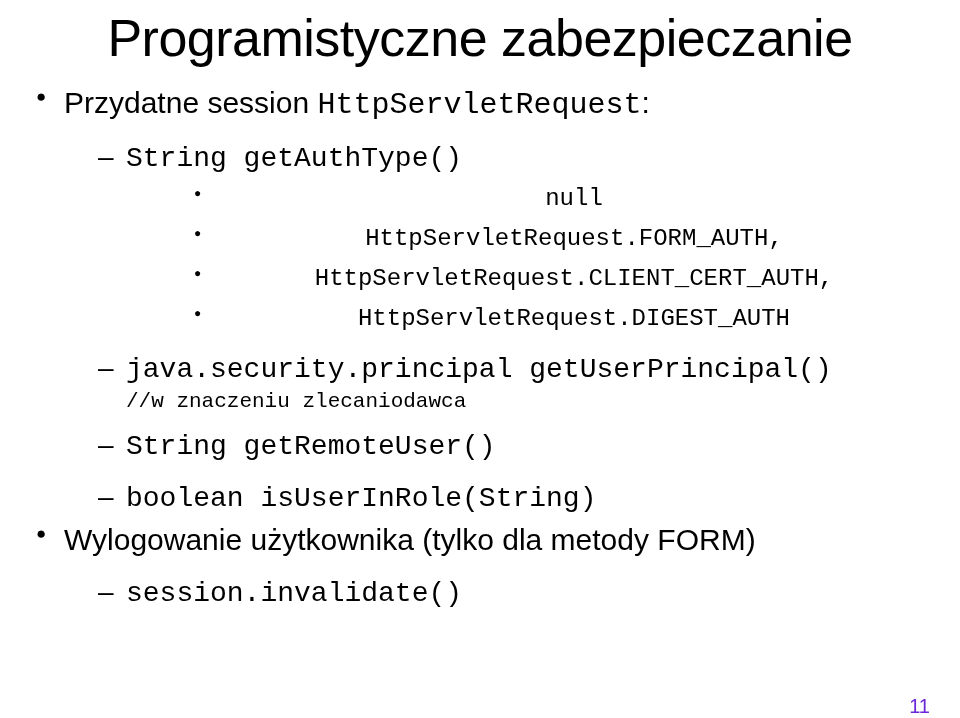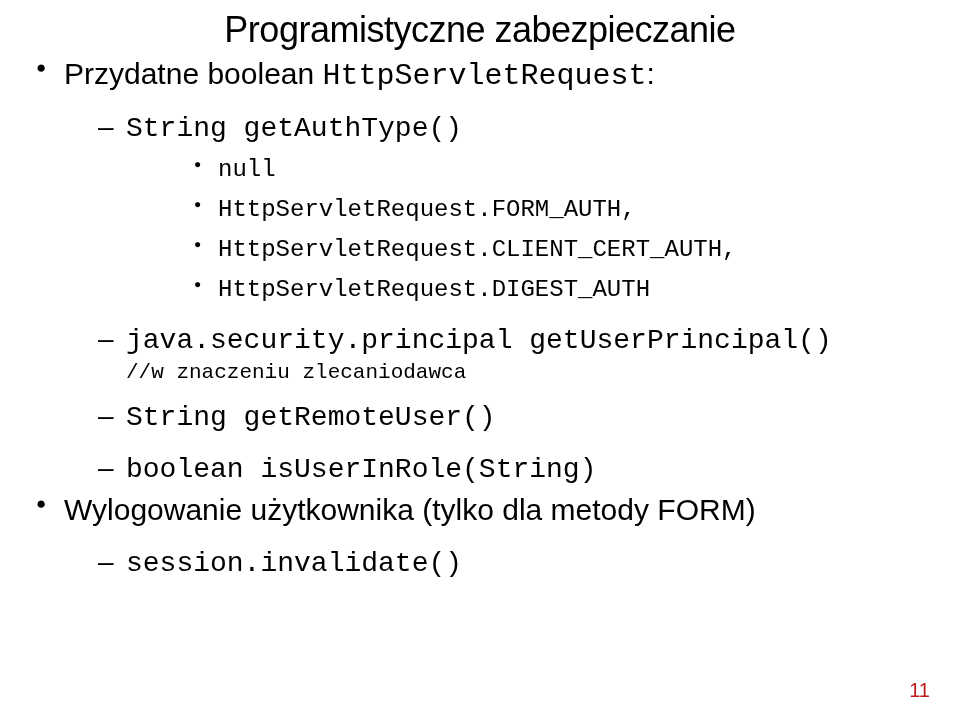--- a/index.html
+++ b/index.html
@@ -12,25 +12,25 @@
     color: #000;
   }
   .slide {
     box-sizing: border-box;
     width: 960px;
     height: 718px;
     padding: 10px 30px 20px 30px;
     position: relative;
   }
   h1 {
-    font-size: 36px;
+    font-size: 52px;
     font-weight: 400;
     line-height: 1.1;
     text-align: center;
-    margin: 0 0 4px 0;
+    margin: 0 0 16px 0;
     letter-spacing: -0.5px;
   }
   ul {
     margin: 0;
     padding: 0;
     list-style: none;
   }
   li {
     position: relative;
   }
@@ -58,64 +58,65 @@
     position: absolute;
     left: 34px;
     top: 0;
     font-size: 28px;
   }
   .lvl3 > li {
     font-size: 24px;
     line-height: 1.5;
     padding-left: 92px;
     margin-top: 2px;
+    text-align: center;
   }
   .lvl3 > li::before {
     content: "●";
     position: absolute;
     left: 68px;
     top: 5px;
     font-size: 12px;
   }
   .mono {
     font-family: Liberation Mono, monospace;
   }
   .comment {
     font-family: "Courier New", Courier, monospace;
     font-size: 21px;
     display: block;
     padding-left: 0;
     line-height: 1.2;
   }
   .page-num {
     position: absolute;
-    bottom: 16px;
+    bottom: 0;
     right: 30px;
     font-size: 20px;
-    color: #b91c1c;
+    color: #6d28d9;
   }
   .spaced-top {
     margin-top: 18px;
   }
   .tight {
     margin-top: 2px;
   }
 </style>
 </head>
 <body>
 
 <div class="slide">
 
   <h1>
     <span>Programistyczne zabezpieczanie</span><br>
   </h1>
 
   <ul class="lvl1">
     <li>
-      <span>Przydatne boolean </span><span class="mono">HttpServletRequest</span><span>:</span>
+      <span>Przydatne session </span><span class="mono">HttpServletRequest</span><span>:</span>
 
       <ul class="lvl2">
         <li>
           <span class="mono">String getAuthType()</span>
           <ul class="lvl3">
             <li class="tight"><span class="mono">null</span></li>
             <li class="tight"><span class="mono">HttpServletRequest.FORM_AUTH,</span></li>
             <li class="tight"><span class="mono">HttpServletRequest.CLIENT_CERT_AUTH,</span></li>
             <li class="tight"><span class="mono">HttpServletRequest.DIGEST_AUTH</span></li>
           </ul>

